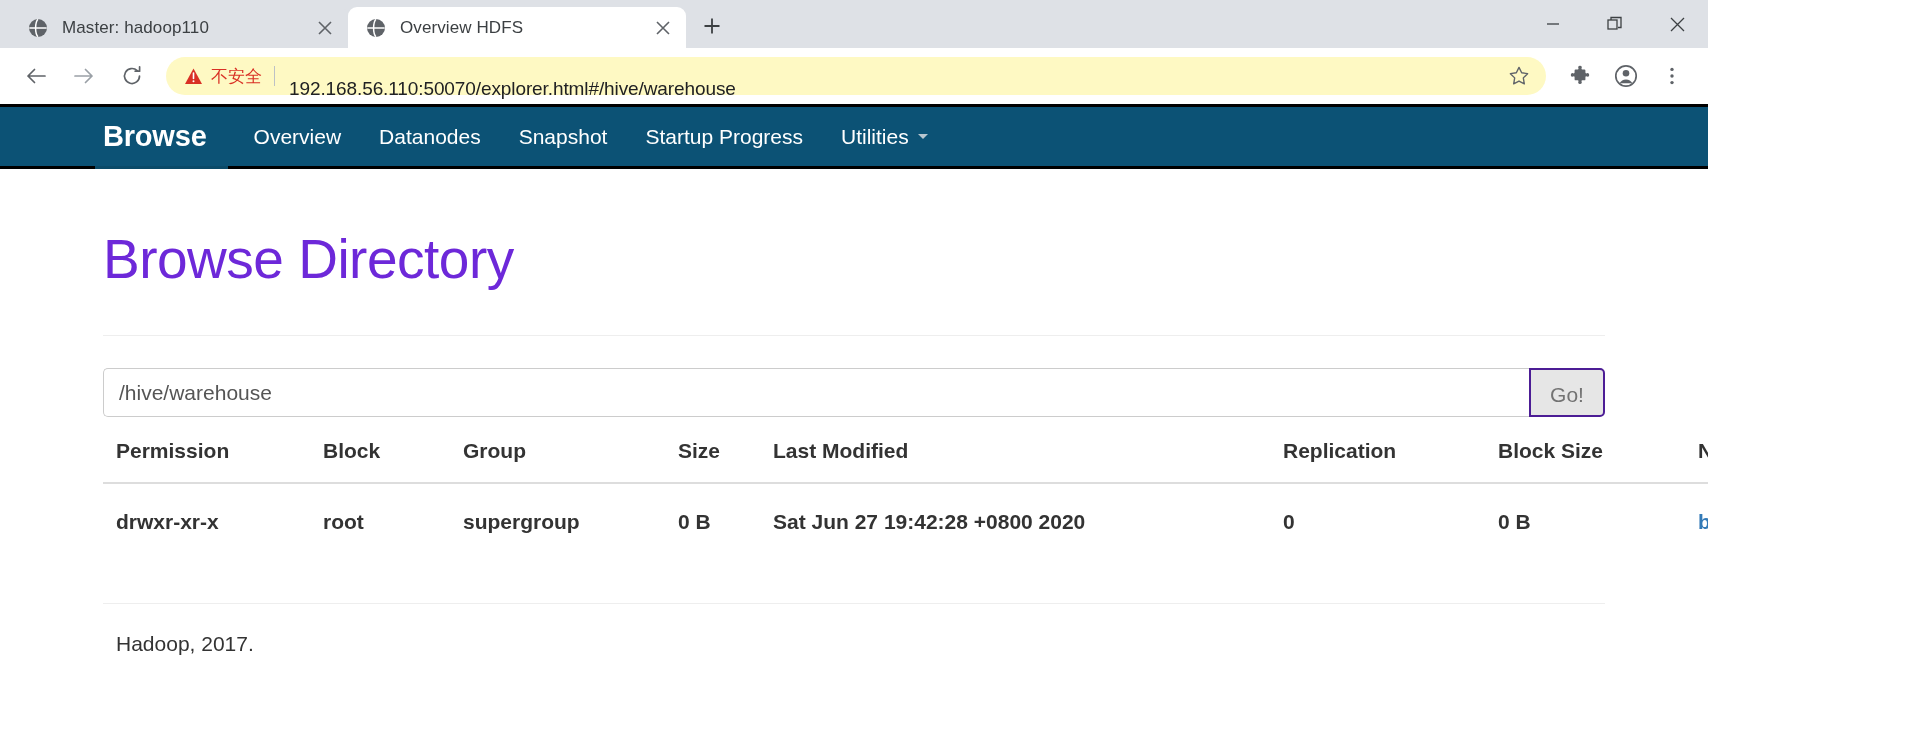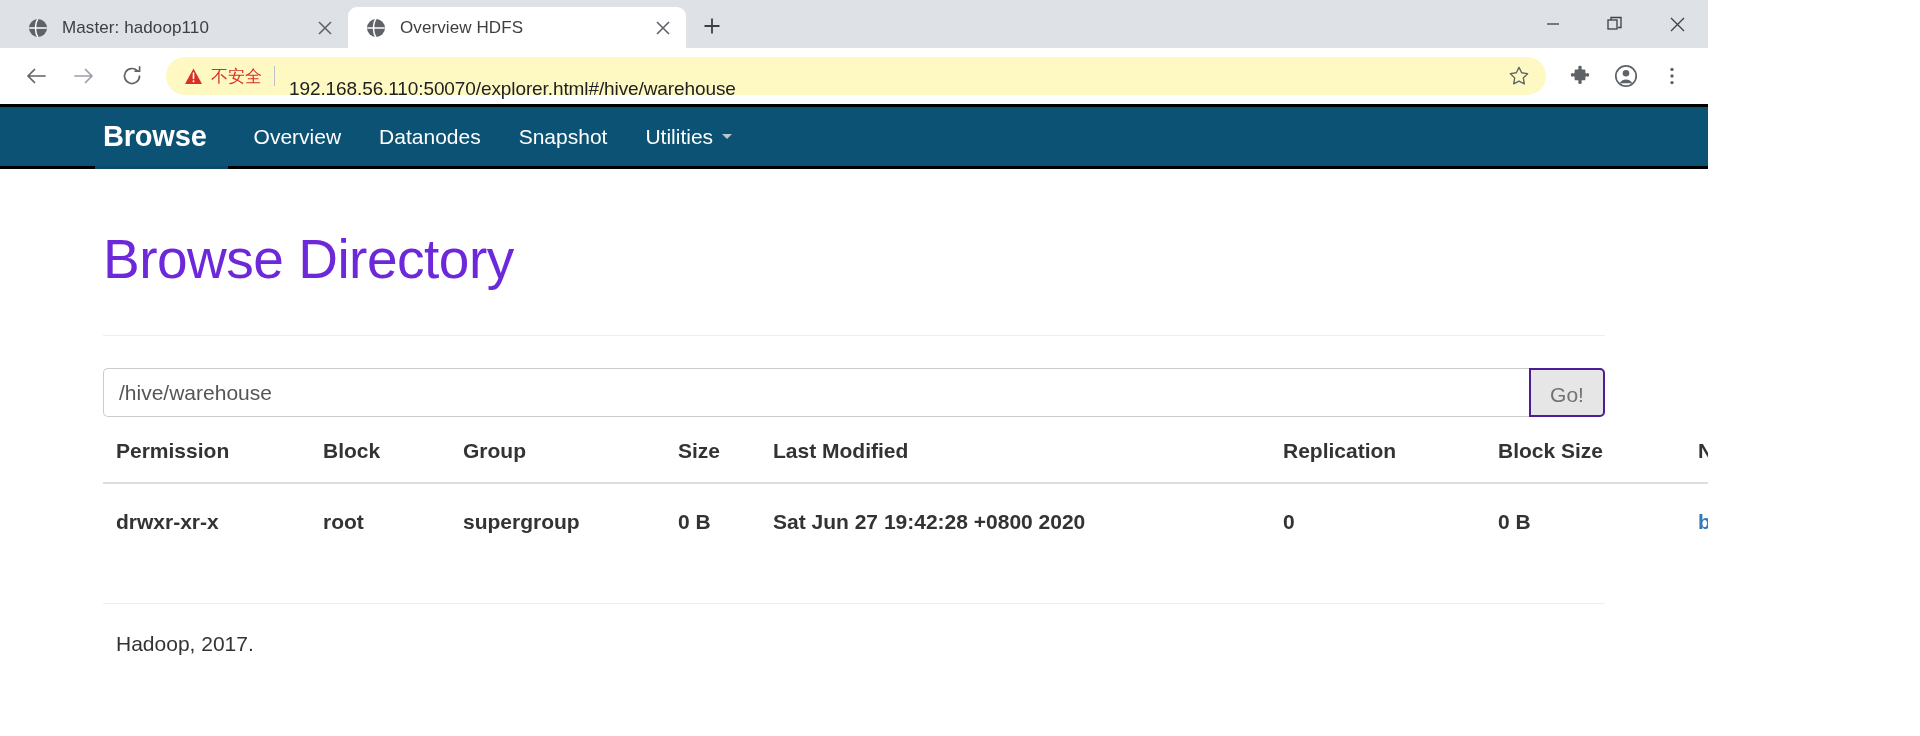--- a/index.html
+++ b/index.html
@@ -482,20 +482,23 @@
       <div class="hdpnav-inner">
         <span class="brand">Browse</span>
         <a class="navlink">
             <span>Overview</span>
           </a>
         <a class="navlink">
             <span>Datanodes</span>
           </a>
         <a class="navlink">
             <span>Snapshot</span>
+          </a>
+        <a class="navlink">
+            <span>Startup Progress</span>
           </a>
         <a class="navlink">
             <span>Utilities</span>
             <span class="caret"></span>
           </a>
       </div>
       <div class="nav-active-underline"></div>
     </div>
 
     <div class="container">

